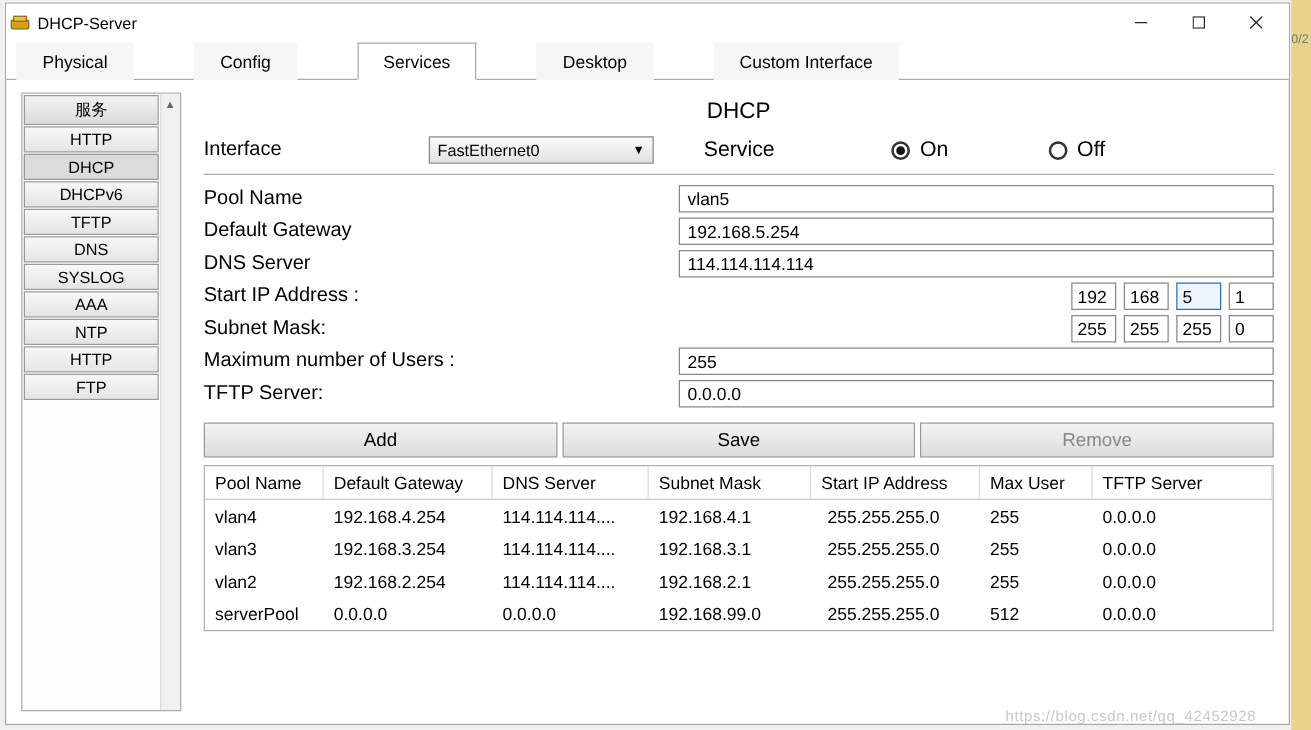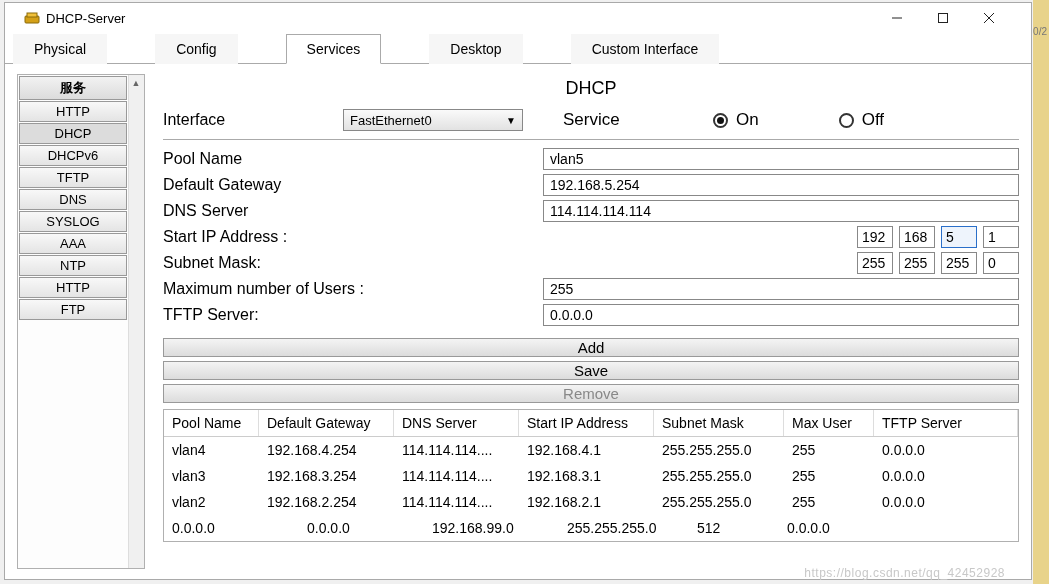--- a/index.html
+++ b/index.html
@@ -1,52 +1,52 @@
 <!DOCTYPE html>
 <html><head>
 <meta charset="utf-8">
 <style>
 * { box-sizing: border-box; margin: 0; padding: 0; }
 body { font-family: "Segoe UI", Tahoma, sans-serif; font-size: 13px; background: #f0f0f0; width: 1049px; height: 584px; overflow: hidden; position: relative; }
 .window { width: 1028px; height: 578px; background: #fff; border: 1px solid #a9a9a9; position: absolute; left: 4px; top: 2px; display: flex; flex-direction: column; }
-.titlebar { height: 30px; display: flex; align-items: center; padding: 0 19px; background: #fff; }
+.titlebar { height: 30px; display: flex; align-items: center; padding: 0 3px; background: #fff; }
 .titlebar .icon { width: 16px; height: 16px; margin-right: 6px; }
 .titlebar .title { flex: 1; font-size: 13px; }
 .win-controls { display: flex; }
 .win-btn { width: 46px; height: 28px; display: flex; align-items: center; justify-content: center; cursor: pointer; }
 .tabs { display: flex; border-bottom: 1px solid #aaa; padding-left: 8px; background: #fff; gap: 46px; }
 .tab { padding: 6px 20px; border: 1px solid transparent; border-bottom: none; font-size: 14px; cursor: pointer; position: relative; top: 1px; background: #f6f6f6; margin-right: 2px; }
 .tab.active { background: #fff; border-color: #aaa; border-bottom: 1px solid #fff; }
 .content { flex: 1; display: flex; padding: 10px 12px; gap: 18px; }
 .sidewrap { width: 128px; height: 100%; border: 1px solid #b0b0b0; background: #fdfdfd; position: relative; }
 .sidewrap .scrollgutter { position: absolute; right: 0; top: 0; bottom: 0; width: 16px; background: #f0f0f0; border-left: 1px solid #ddd; }
 .sidewrap .scrollarrow { width: 14px; height: 16px; display: flex; align-items: center; justify-content: center; color: #666; font-size: 9px; }
 .svc-list { margin-right: 16px; }
 .svc-item { border: 1px solid #999; background: linear-gradient(#f8f8f8,#e4e4e4); text-align: center; padding: 2px 4px; margin: 1px; font-size: 13px; cursor: pointer; }
-.svc-item.header { font-weight: bold; background: linear-gradient(#f2f2f2,#dcdcdc); }
+.svc-item.header { font-weight: normal; background: linear-gradient(#f2f2f2,#dcdcdc); }
 .svc-item.selected { background: #dcdcdc; }
 .main { flex: 1; display: flex; flex-direction: column; }
 .page-title { text-align: center; font-size: 18px; padding: 4px 0 10px; }
 .iface-row { display: flex; align-items: center; gap: 10px; padding-bottom: 6px; }
 .iface-row .lbl { width: 170px; font-size: 16px; }
 .iface-select { width: 180px; height: 22px; border: 1px solid #888; background: linear-gradient(#fafafa,#e2e2e2); padding: 0 6px; display: flex; align-items: center; justify-content: space-between; font-size: 13px; cursor: pointer; }
 .iface-select .arrow { font-size: 10px; }
 .svc-lbl { font-size: 17px; margin-left: 30px; width: 140px; }
 .radio-group { display: flex; gap: 80px; align-items: center; }
 .radio { display: flex; align-items: center; gap: 8px; font-size: 17px; cursor: pointer; }
 .radio .circle { width: 15px; height: 15px; border: 2px solid #333; border-radius: 50%; display: flex; align-items: center; justify-content: center; }
 .radio .dot { width: 7px; height: 7px; background: #111; border-radius: 50%; }
 hr.sep { border: none; border-top: 1px solid #aaa; margin: 2px 0 6px; }
 .form-row { display: flex; align-items: center; padding: 2px 0; font-size: 16px; }
 .form-row .flbl { width: 380px; }
 .form-row input.wide { flex: 1; height: 22px; border: 1px solid #888; padding: 0 6px; font-size: 14px; }
 .ip-group { display: flex; gap: 6px; margin-left: auto; }
 .ip-group input { width: 36px; height: 22px; border: 1px solid #888; text-align: left; padding: 0 4px; font-size: 14px; }
 .ip-group input.sel { border: 1px solid #2a6fc9; background: #eef4fc; }
-.btn-row { display: flex; gap: 4px; margin: 10px 0 6px; flex-direction: column; }
+.btn-row { display: flex; gap: 4px; margin: 10px 0 6px; }
 .btn-row button { flex: 1; height: 28px; border: 1px solid #999; background: linear-gradient(#f4f4f4,#dcdcdc); font-size: 15px; cursor: pointer; }
 .btn-row button:disabled { color: #888; }
 .table-wrap { border: 1px solid #b0b0b0; }
 .thead, .trow { display: flex; }
 .thead { border-bottom: 1px solid #ccc; }
 .th, .td { padding: 5px 8px; font-size: 14px; overflow: hidden; white-space: nowrap; text-overflow: ellipsis; }
 .th { border-right: 1px solid #ddd; }
 .c0 { width: 95px; } .c1 { width: 135px; } .c2 { width: 125px; } .c3 { width: 135px; } .c4 { width: 130px; } .c5 { width: 90px; } .c6 { flex: 1; }
 .right-edge { position: absolute; right: 0; top: 0; width: 16px; height: 100%; background: #e8d38a; }
 .watermark { position: absolute; right: 44px; bottom: 4px; color: #c8c8c8; font-size: 12px; letter-spacing: 0.5px; }
@@ -180,22 +180,22 @@
         <button>Add</button>
         <button>Save</button>
         <button disabled="">Remove</button>
       </div>
 
       <div class="table-wrap">
         <div class="thead">
           <div class="th c0">Pool Name</div>
           <div class="th c1">Default Gateway</div>
           <div class="th c2">DNS Server</div>
+          <div class="th c4">Subnet Mask</div>
           <div class="th c3">Start IP Address</div>
-          <div class="th c4">Subnet Mask</div>
           <div class="th c5">Max User</div>
           <div class="th c6">TFTP Server</div>
         </div>
         <div id="table-body">
             <div class="trow">
               <div class="td c0">vlan4</div>
               <div class="td c1">192.168.4.254</div>
               <div class="td c2">114.114.114....</div>
               <div class="td c3">192.168.4.1</div>
               <div class="td c4">255.255.255.0</div>
@@ -214,20 +214,21 @@
             <div class="trow">
               <div class="td c0">vlan2</div>
               <div class="td c1">192.168.2.254</div>
               <div class="td c2">114.114.114....</div>
               <div class="td c3">192.168.2.1</div>
               <div class="td c4">255.255.255.0</div>
               <div class="td c5">255</div>
               <div class="td c6">0.0.0.0</div>
             </div>
             <div class="trow">
+              <div class="td c0">serverPool</div>
               <div class="td c1">0.0.0.0</div>
               <div class="td c2">0.0.0.0</div>
               <div class="td c3">192.168.99.0</div>
               <div class="td c4">255.255.255.0</div>
               <div class="td c5">512</div>
               <div class="td c6">0.0.0.0</div>
             </div>
           </div>
       </div>
     </div>

